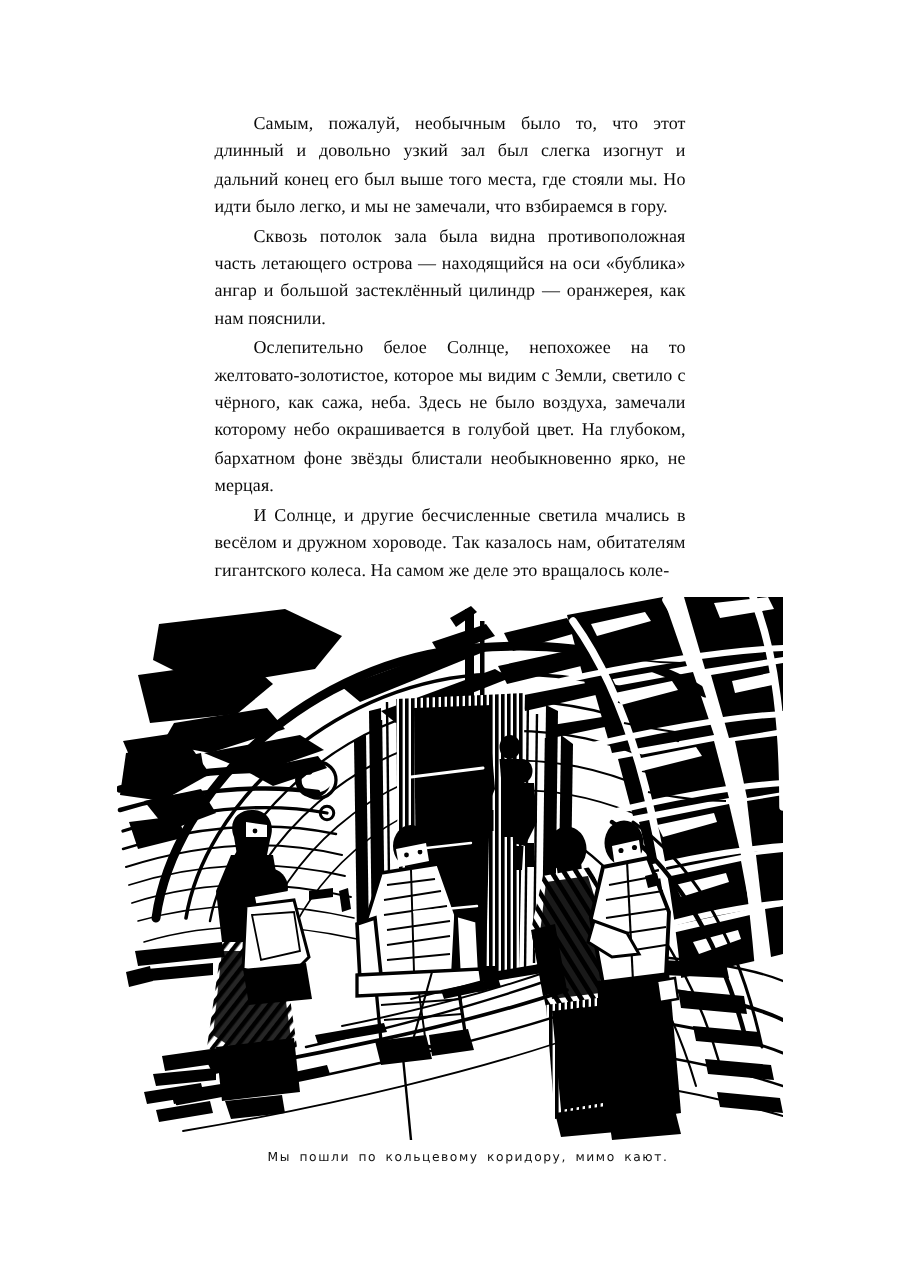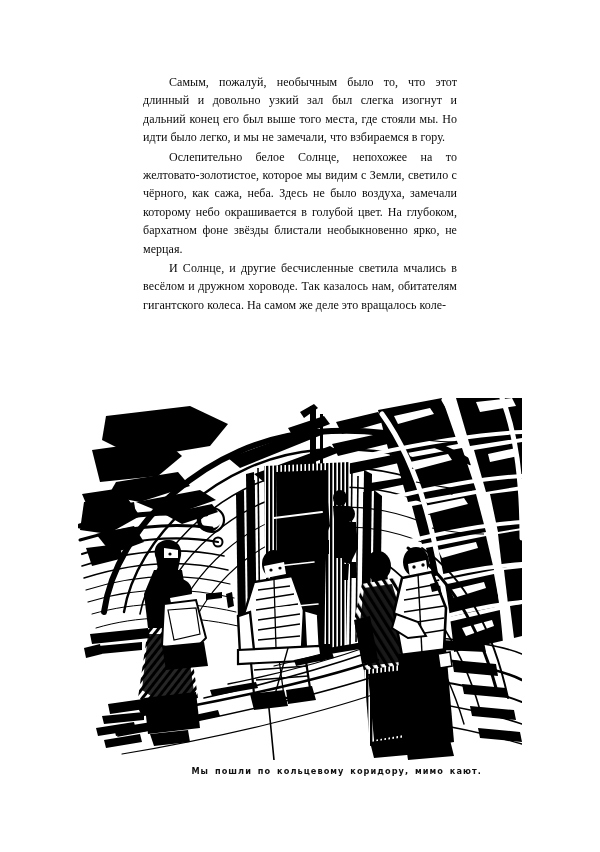--- a/index.html
+++ b/index.html
@@ -49,35 +49,36 @@
   }
   .illustration svg { display: block; width: 100%; height: 100%; }
 
   .caption {
     position: absolute;
     left: 142px;
     top: 766px;
     width: 340px;
     font-family: "DejaVu Sans", "Liberation Sans", sans-serif;
     font-size: 8.2px;
-    font-weight: bold;
+    font-weight: normal;
     letter-spacing: 1.05px;
     word-spacing: 2px;
     color: #111111;
-    text-align: right;
+    text-align: center;
     white-space: nowrap;
   }
 </style>
 </head>
 <body>
 
 <div class="page">
 
   <div class="text-block">
     <p class="para">Самым, пожалуй, необычным было то, что этот длинный и довольно узкий зал был слегка изогнут и дальний конец его был выше того места, где стояли мы. Но идти было легко, и мы не замечали, что взбираемся в гору.</p>
+    <p class="para">Сквозь потолок зала была видна противоположная часть летающего острова — находящийся на оси «бублика» ангар и большой застеклённый цилиндр — оранжерея, как нам пояснили.</p>
     <p class="para">Ослепительно белое Солнце, непохожее на то желтовато-золотистое, которое мы видим с Земли, светило с чёрного, как сажа, неба. Здесь не было воздуха, замечали которому небо окрашивается в голубой цвет. На глубоком, бархатном фоне звёзды блистали необыкновенно ярко, не мерцая.</p>
     <p class="para">И Солнце, и другие бесчисленные светила мчались в весёлом и дружном хороводе. Так казалось нам, обитателям гигантского колеса. На самом же деле это вращалось коле-</p>
   </div>
 
   <div class="illustration">
     <svg viewBox="0 0 444 362" preserveAspectRatio="none">
       <defs>
 
         <pattern id="hatchV" width="4" height="6" patternUnits="userSpaceOnUse">
           <rect width="4" height="6" fill="#ffffff"></rect>

